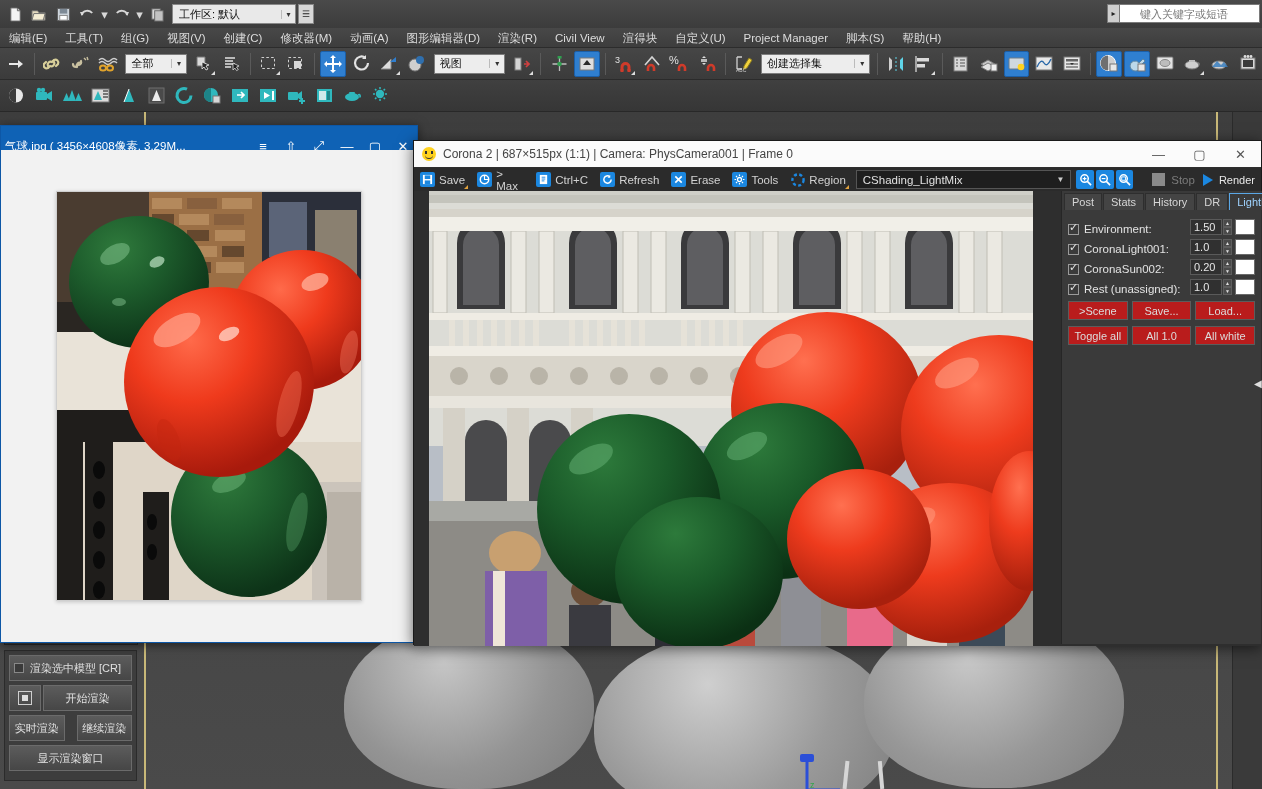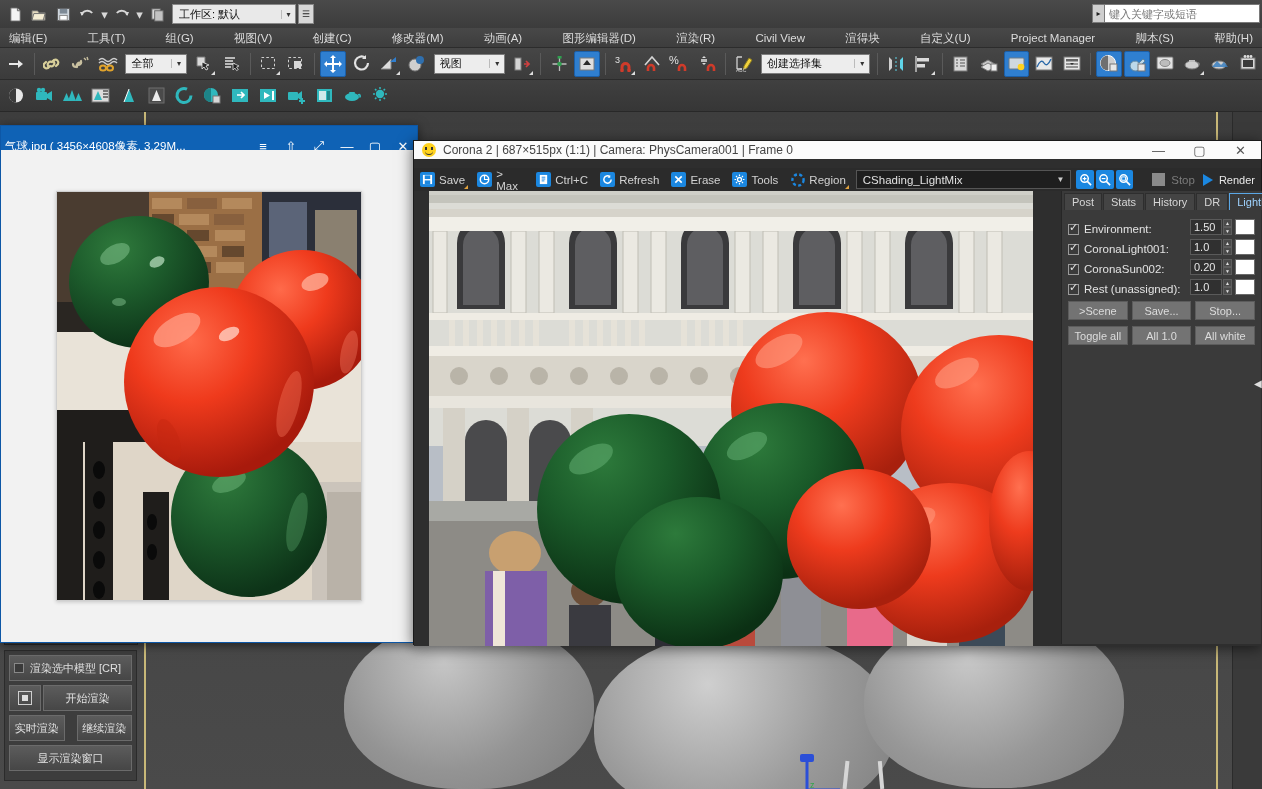--- a/index.html
+++ b/index.html
@@ -20,28 +20,28 @@
   .wsbox .arr{ width:14px; text-align:center; font-size:8px; color:#333; border-left:1px solid #bbb;}
   .wsdrop{ width:16px; height:20px; margin-left:2px; background:#d8d8d8; border:1px solid #888;
     font-size:9px; color:#222; display:flex; align-items:center; justify-content:center;}
   .apptitle{ position:absolute; left:0; right:0; text-align:center; font-size:11.5px; color:#e6e6e6;
     pointer-events:none; }
   .apptitle span{ margin:0 6px; }
   .searchwrap{ position:absolute; right:2px; top:3px; display:flex; align-items:center;
      height:21px; }
   .searcharrow{ width:13px; height:19px; background:#cfcfcf; border:1px solid #7a7a7a;
       font-size:8px; color:#222; display:flex;align-items:center;justify-content:center;}
-  .searchfield{ width:155px; height:19px; background:#fff; border:1px solid #7a7a7a;
-      border-left:none; font-size:11px; color:#777; padding:0 4px; line-height:18px;
+  .searchfield{ width:140px; height:19px; background:#fff; border:1px solid #7a7a7a;
+      border-left:none; font-size:11px; color:#777; padding:0 20px; line-height:18px;
       white-space:nowrap; overflow:hidden;}
 
   
   .menubar{ position:absolute; left:0; top:28px; width:1262px; height:20px;
     background:linear-gradient(#484848,#3d3d3d); border-bottom:1px solid #2c2c2c;
-    display:flex; align-items:center;justify-content:space-between; }
+    display:flex; align-items:center; }
   .menuitem{ font-size:11.5px; color:#dcdcdc; padding:0 9px; line-height:20px; white-space:nowrap;}
 
   
   .toolbar1{ position:absolute; left:0; top:48px; width:1262px; height:32px;
     background:linear-gradient(#464646,#3b3b3b); border-bottom:1px solid #2b2b2b;
     display:flex; align-items:center; padding-left:2px; }
   .tbtn{ width:26px; height:26px; margin:0 1px; display:flex; align-items:center;
     justify-content:center; border:1px solid transparent; border-radius:2px; position:relative;}
   .tbtn.on{ background:#2f7fd0; border-color:#1b5fa8; }
   .tsep{ width:1px; height:22px; background:#5a5a5a; margin:0 4px; }
@@ -92,21 +92,21 @@
   .iwb{ width:28px; height:24px; display:flex; align-items:center; justify-content:center;
     color:#fff; font-size:13px; }
   .imgwin-body{ position:absolute; left:0; top:24px; right:0; bottom:0; background:#f2f2f2;
     display:flex; align-items:center; justify-content:center; }
   .photo{ width:306px; height:410px; border:1px solid #cfcfcf; position:relative;
      overflow:hidden; background:#d8d2c8; box-shadow:0 1px 4px rgba(0,0,0,.2);}
 
   
   .corona{ position:absolute; left:413px; top:140px; width:849px; height:505px;
     background:#2e2e2e; border:1px solid #1a1a1a; box-shadow:0 3px 14px rgba(0,0,0,.6); }
-  .corona-title{ height:18px; background:#fbfbfb; display:flex; align-items:center;
+  .corona-title{ height:26px; background:#fbfbfb; display:flex; align-items:center;
     font-size:12px; color:#444; padding-left:8px; }
   .smiley{ width:14px;height:14px;border-radius:50%;background:#ffd21e; margin-right:7px;
     position:relative; flex:none;}
   .smiley:before{content:"";position:absolute;left:3px;top:4px;width:2px;height:3px;background:#333;
       box-shadow:6px 0 0 #333;}
   .smiley:after{content:"";position:absolute;left:3px;top:8px;width:8px;height:3px;
       border-bottom:1.5px solid #333;border-radius:0 0 8px 8px;}
   .corona-wbtns{ margin-left:auto; display:flex; }
   .cwb{ width:41px;height:27px;display:flex;align-items:center;justify-content:center;
      color:#555;font-size:13px;}
@@ -147,21 +147,21 @@
     position:relative; flex:none;}
   .lmchk:after{ content:"✓"; position:absolute; left:0px; top:-4px; font-size:11px; color:#e4e4e4;}
   .lmname{ font-size:11.5px; color:#e2e2e2; white-space:nowrap; }
   .lmval{ margin-left:auto; width:32px; height:16px; background:#303030; border:1px solid #5a5a5a;
     color:#e6e6e6; font-size:11px; text-align:left; padding-left:3px; line-height:14px;}
   .lmspin{ width:9px; height:16px; display:flex; flex-direction:column; margin-left:1px; }
   .lmspin i{ flex:1; background:#4a4a4a; border:1px solid #5e5e5e; font-style:normal;
      font-size:5px; color:#ddd; text-align:center; line-height:6px;}
   .lmsw{ width:20px;height:16px;background:#fff;border:1px solid #6a6a6a; margin-left:3px;}
   .lmbtnrow{ display:flex; gap:4px; margin-top:6px; }
-  .lmbtn{ flex:1; height:19px; background:#737373; border:1px solid #5c5c5c; color:#dcdcdc;
+  .lmbtn{ flex:1; height:19px; background:#b91c1c; border:1px solid #5c5c5c; color:#dcdcdc;
     font-size:11px; display:flex; align-items:center; justify-content:center; }
 
   .scrollarrow{ position:absolute; right:0; top:380px; width:8px; height:14px;
     color:#ddd; font-size:10px; }
 </style>
 </head>
 <body>
 
 <div id="app">
 
@@ -1075,21 +1075,21 @@
           <span class="lmspin">
               <i>▲</i>
               <i>▼</i>
             </span>
           <span class="lmsw"></span>
         </div>
 
         <div class="lmbtnrow">
           <div class="lmbtn">&gt;Scene</div>
           <div class="lmbtn">Save...</div>
-          <div class="lmbtn">Stop...</div>
+          <div class="lmbtn">Load...</div>
         </div>
         <div class="lmbtnrow">
           <div class="lmbtn">Toggle all</div>
           <div class="lmbtn">All 1.0</div>
           <div class="lmbtn">All white</div>
         </div>
       </div>
     </div>
   </div>
 

